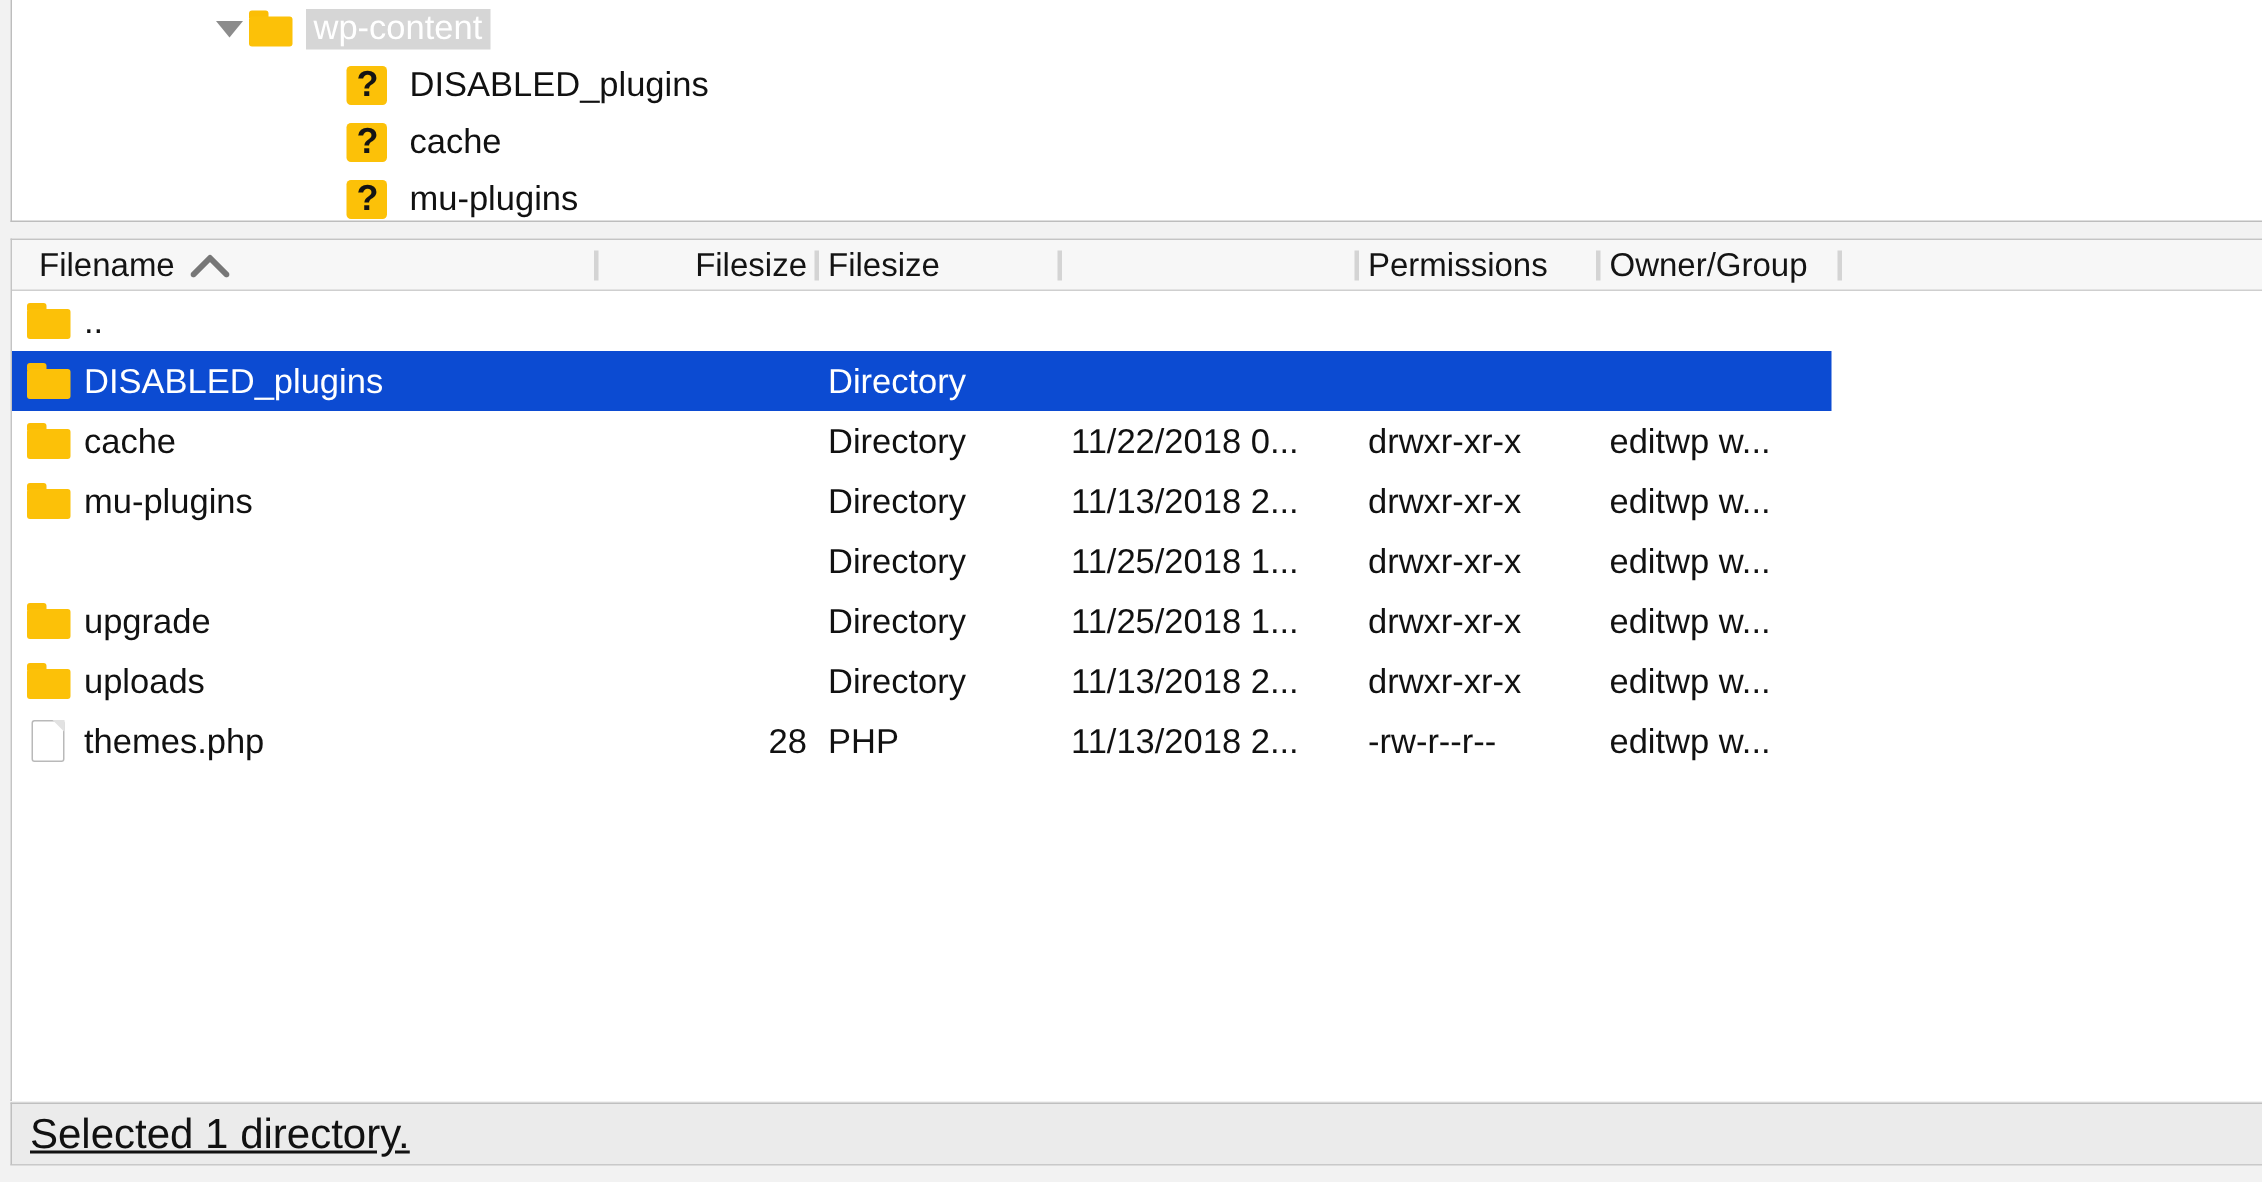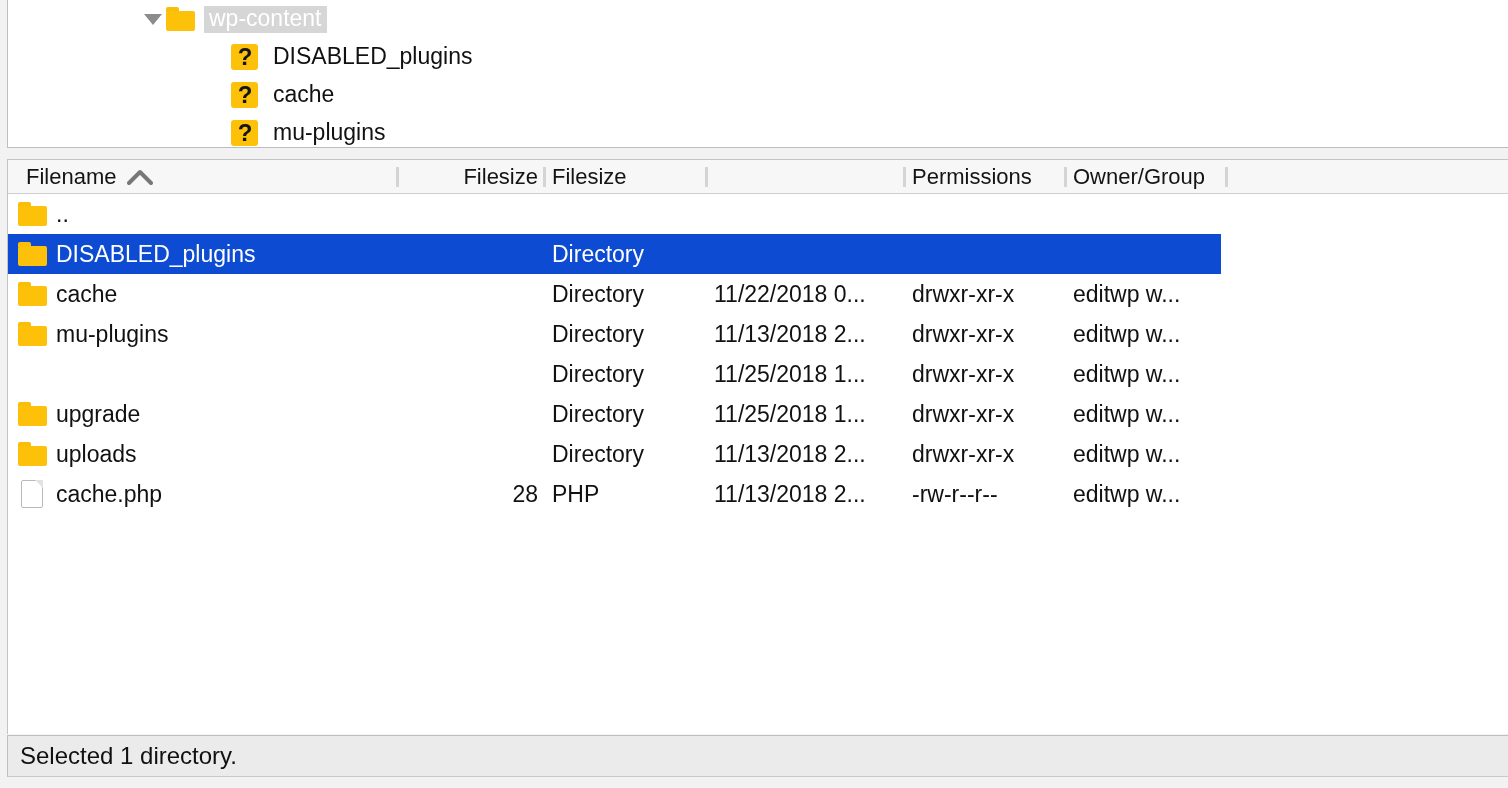--- a/index.html
+++ b/index.html
@@ -100,21 +100,21 @@
 
   
   #status-bar {
     position: absolute; left: 7px; top: 735px; width: 1501px; height: 42px;
     background: #ebebeb;
     border-top: 1px solid #bfbfbf;
     border-left: 1px solid #bfbfbf;
     border-bottom: 1px solid #c9c9c9;
     display: flex; align-items: center;
   }
-  #status-text { margin-left: 12px; font-size: 24px; color: #111; }
+  #status-text { margin-left: 12px; font-size: 28px; color: #111; text-decoration: underline; }
 </style>
 </head>
 <body>
 
 <div id="app">
 
   <div id="tree-panel">
     <div id="tree-rows">
         <div class="tree-row">
           <span class="tree-indent" style="width:132px"></span>
@@ -346,21 +346,21 @@
           <div class="cell" style="left:1065px;width:145px">
             <span>editwp w...</span>
           </div>
         </div>
         <div class="row" style="top:280px">
           <div class="cell name" style="width:370px">
             <span class="file-ico">
               <span class="sheet"></span>
               <span class="corner"></span>
             </span>
-            <span>cache.php</span>
+            <span>themes.php</span>
           </div>
           <div class="cell right" style="left:398px;width:132px">
             <span>28</span>
           </div>
           <div class="cell" style="left:544px;width:148px">
             <span>PHP</span>
           </div>
           <div class="cell" style="left:706px;width:182px">
             <span>11/13/2018 2...</span>
           </div>

